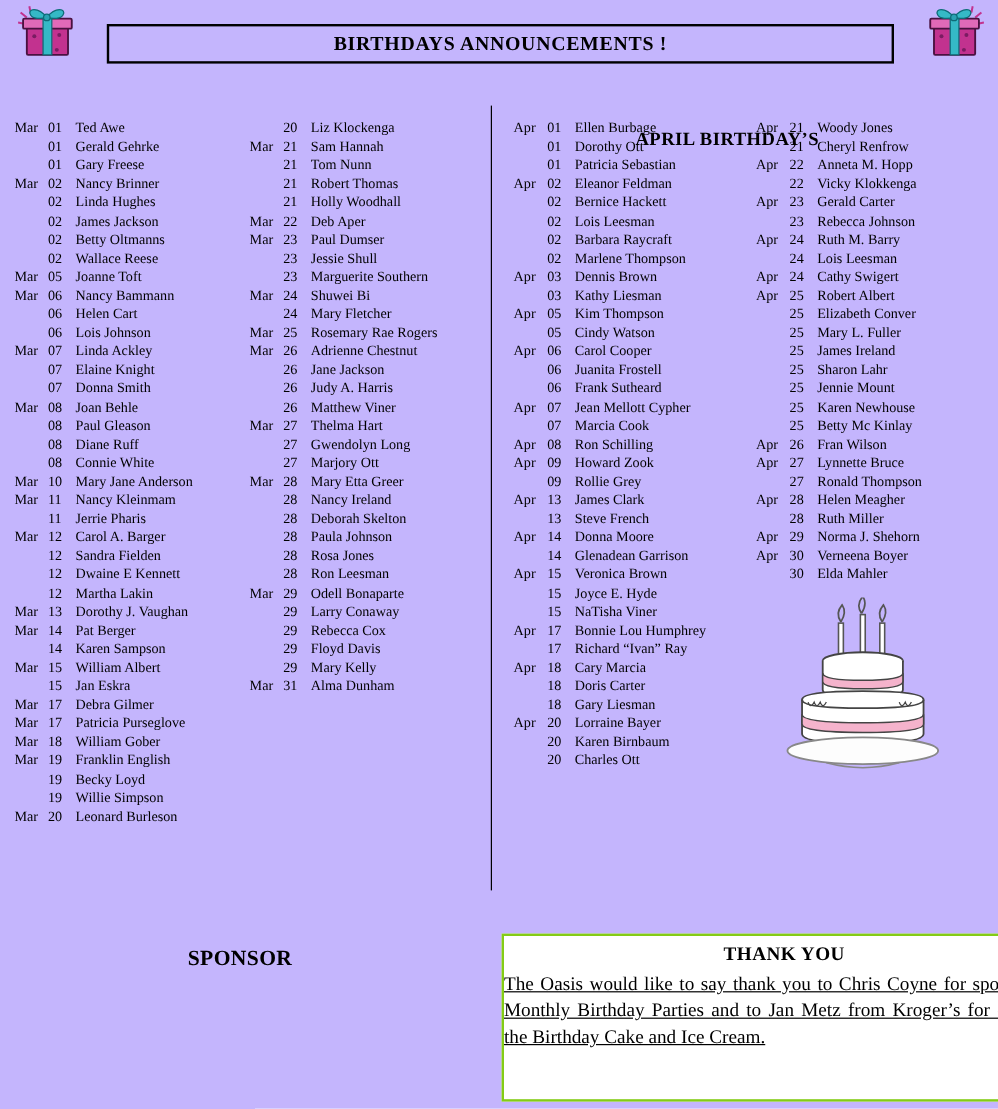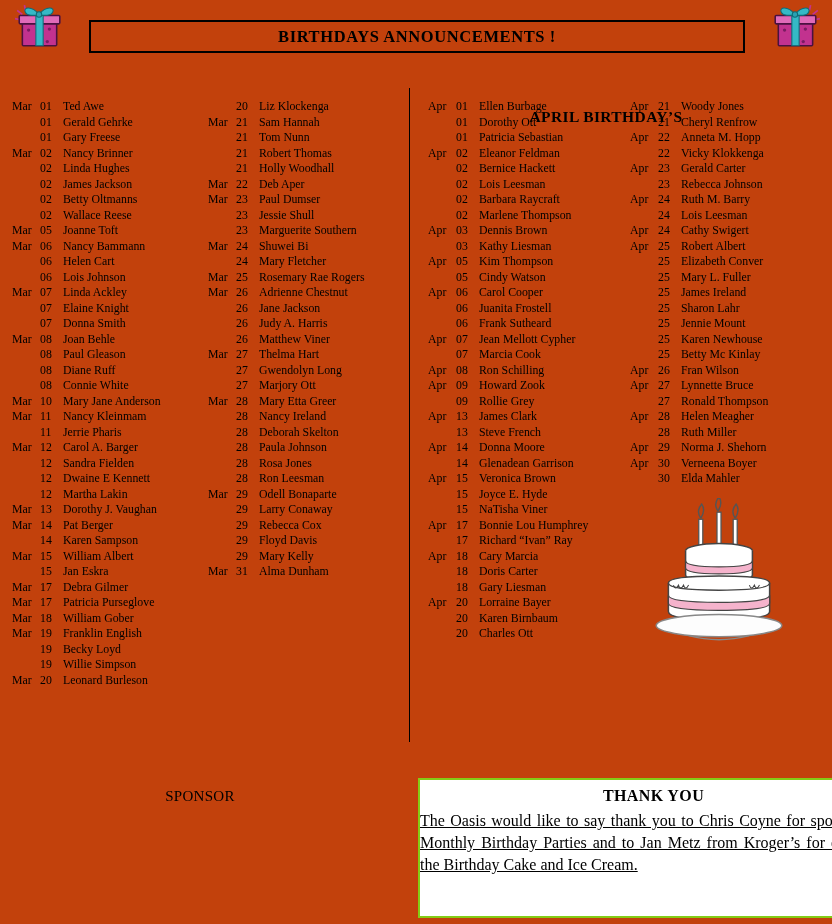--- a/index.html
+++ b/index.html
@@ -2,21 +2,21 @@
 <html><head>
 <meta charset="utf-8">
 <style>
   * { margin:0; padding:0; box-sizing:border-box; }
   html,body { background:#ffffff; }
   body {
     width:832px; height:924px;
     font-family:"Liberation Serif", serif;
     color:#000;
   }
-  .page { position:relative; width:832px; height:924px; background:#c2410c; overflow:hidden; }
+  .page { position:relative; width:832px; height:924px; background:#c4b5fd; overflow:hidden; }
 
   .banner {
     position:absolute; left:89px; top:20px; width:656px; height:33px;
     border:2px solid #000;
     display:flex; align-items:center; justify-content:center;
     font-weight:bold; font-size:16.5px; letter-spacing:.6px;
   }
 
   .gift { position:absolute; width:52px; height:48px; }
   .gift.left  { left:13px;  top:3px; }
@@ -38,21 +38,21 @@
   #april2 { left:630px; }
 
   .brow { display:flex; height:15.5px; line-height:15.5px; font-size:11.8px; white-space:nowrap; }
   .brow .m { width:28px; }
   .brow .d { width:23px; }
   .brow .n { }
 
   .cake { position:absolute; left:640px; top:498px; width:158px; height:162px; }
 
   .sponsor { position:absolute; left:40px; top:788px; width:320px; text-align:center; }
-  .sponsor .t1 { font-weight:normal; font-size:15px; letter-spacing:.3px; }
+  .sponsor .t1 { font-weight:bold; font-size:18px; letter-spacing:.3px; }
   .sponsor .t2 { font-weight:bold; font-size:14px; margin-top:13px; }
 
   .thanks {
     position:absolute; left:418px; top:778px; width:483px; height:140px;
     border:2px solid #84cc16; padding:7px 12px 8px 0; background:#fff;
   }
   .thanks h3 { text-align:center; font-size:16px; font-weight:bold; margin-bottom:5px; letter-spacing:.4px; }
   .thanks p  { font-size:16px; line-height:1.38; text-align:justify;text-decoration:underline; }
 </style>
 </head>

